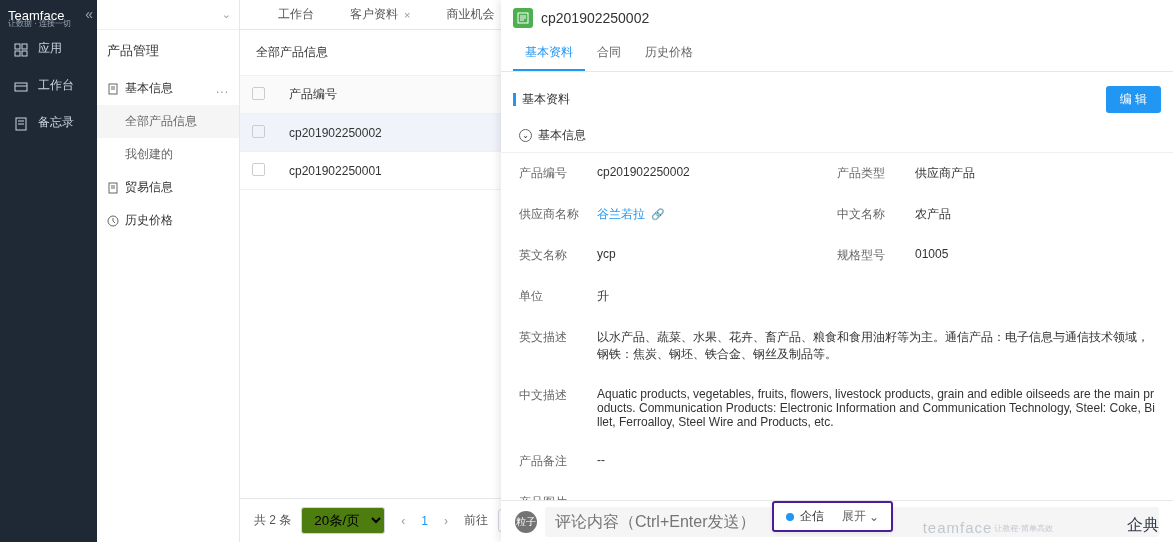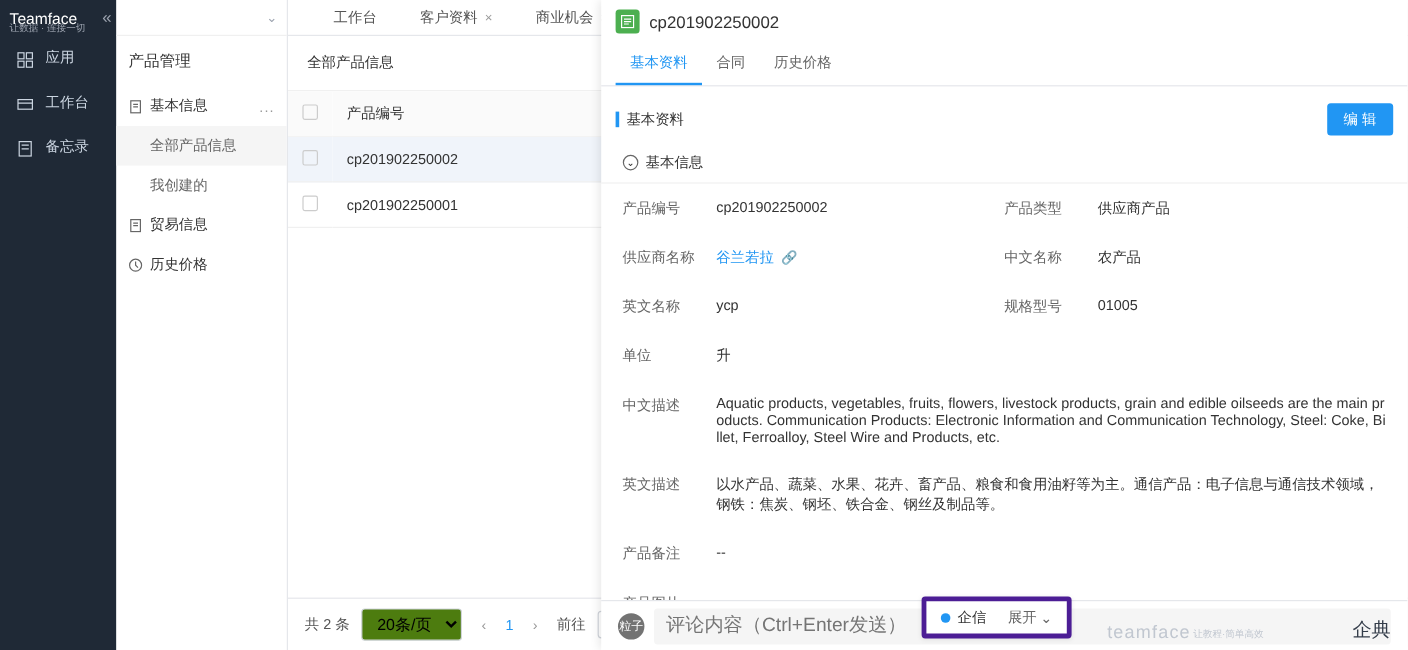--- a/index.html
+++ b/index.html
@@ -54,21 +54,21 @@
 .detail-body{flex:1;overflow:auto;padding:0 18px}
 .field-row{display:flex;padding:12px 0;font-size:12px}
 .field-pair{flex:1;display:flex;gap:18px;min-width:0}
 .field-label{width:60px;color:#666;flex-shrink:0}
 .field-value{color:#333;flex:1;word-break:break-all}
 .field-value.link{color:#2196f3}
 .link-icon{color:#ccc;margin-left:6px;font-size:11px}
 .comment-bar{height:42px;display:flex;align-items:center;gap:8px;padding:0 14px;border-top:1px solid #e5e7eb}
 .comment-avatar{width:22px;height:22px;border-radius:50%;background:#737373;color:#fff;font-size:10px;display:flex;align-items:center;justify-content:center}
 .comment-input{flex:1;background:#f5f5f5;padding:6px 10px;border-radius:3px;color:#14532d;font-size:16px;border:none;outline:none}
-.qx-chat{position:absolute;bottom:10px;right:280px;background:#fff;border:4px solid #4c1d95;padding:5px 12px;border-radius:3px;display:flex;align-items:center;gap:6px;font-size:12px;box-shadow:0 1px 4px rgba(0,0,0,.08);z-index:20}
+.qx-chat{position:absolute;bottom:10px;right:280px;background:#fff;border:2px solid #4c1d95;padding:5px 12px;border-radius:3px;display:flex;align-items:center;gap:6px;font-size:12px;box-shadow:0 1px 4px rgba(0,0,0,.08);z-index:20}
 .qx-dot{width:8px;height:8px;background:#2196f3;border-radius:50%}
 .qx-expand{color:#666;margin-left:12px;display:flex;align-items:center;gap:3px}
 .wm{position:absolute;bottom:6px;right:120px;color:#c1c7d0;font-size:15px;letter-spacing:1px;z-index:20;display:flex;align-items:flex-end;gap:2px}
 .wm-sub{font-size:8px;letter-spacing:0;margin-bottom:2px}
 .wm2{position:absolute;bottom:6px;right:14px;color:#343d4a;font-size:16px;font-weight:500;z-index:20}
 svg{display:block}
 </style>
 </head>
 <body>
 
@@ -275,29 +275,29 @@
         </div>
         <div class="field-row">
           <div class="field-pair">
             <span class="field-label">单位</span>
             <span class="field-value">升</span>
           </div>
           <div style="flex: 0 1 0%;"></div>
         </div>
         <div class="field-row">
           <div class="field-pair">
+            <span class="field-label">英文描述</span>
+            <span class="field-value">以水产品、蔬菜、水果、花卉、畜产品、粮食和食用油籽等为主。通信产品：电子信息与通信技术领域，钢铁：焦炭、钢坯、铁合金、钢丝及制品等。</span>
+          </div>
+          <div style="flex: 0 1 0%;"></div>
+        </div>
+        <div class="field-row">
+          <div class="field-pair">
             <span class="field-label">中文描述</span>
             <span class="field-value">Aquatic products, vegetables, fruits, flowers, livestock products, grain and edible oilseeds are the main products. Communication Products: Electronic Information and Communication Technology, Steel: Coke, Billet, Ferroalloy, Steel Wire and Products, etc.</span>
-          </div>
-          <div style="flex: 0 1 0%;"></div>
-        </div>
-        <div class="field-row">
-          <div class="field-pair">
-            <span class="field-label">英文描述</span>
-            <span class="field-value">以水产品、蔬菜、水果、花卉、畜产品、粮食和食用油籽等为主。通信产品：电子信息与通信技术领域，钢铁：焦炭、钢坯、铁合金、钢丝及制品等。</span>
           </div>
           <div style="flex: 0 1 0%;"></div>
         </div>
         <div class="field-row">
           <div class="field-pair">
             <span class="field-label">产品备注</span>
             <span class="field-value">--</span>
           </div>
           <div style="flex: 0 1 0%;"></div>
         </div>

